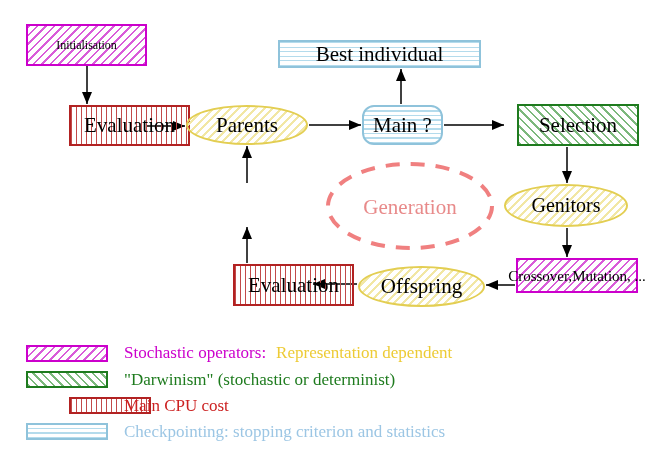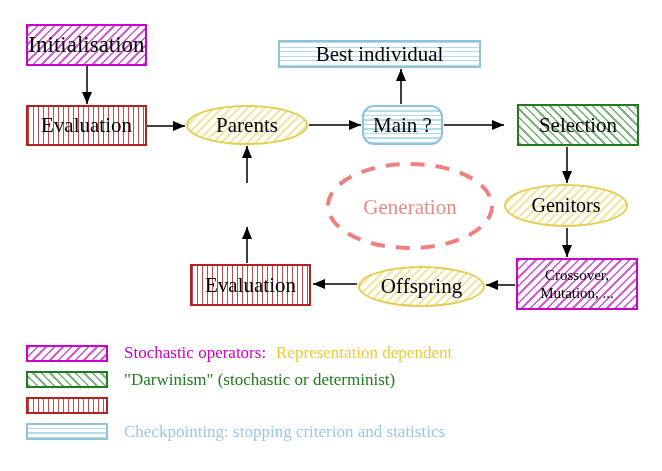--- a/index.html
+++ b/index.html
@@ -34,41 +34,42 @@
     border: 2px solid #CC00CC;
     background: repeating-linear-gradient(135deg, #D95CD9 0 1.6px, rgba(0,0,0,0) 1.6px 6px);
   }
   .green-hatch {
     border: 2px solid #1E7B1E;
     background: repeating-linear-gradient(45deg, #7CB87C 0 1.6px, rgba(0,0,0,0) 1.6px 6px);
   }
   .red-stripes {
     border: 2px solid #B22222;
     background: repeating-linear-gradient(90deg, #C24A4A 0 1.2px, rgba(0,0,0,0) 1.2px 5px);
+    margin-left: 43px;
   }
   .cyan-stripes {
     border: 2px solid #8FC3DB;
     background: repeating-linear-gradient(0deg, #B4DBEC 0 1.3px, rgba(0,0,0,0) 1.3px 4.5px);
   }
   .yellow-hatch {
     border: 2px solid #E3CE52;
     background: repeating-linear-gradient(135deg, #F2E7A4 0 2px, rgba(0,0,0,0) 2px 6px);
   }
   .ellipse { border-radius: 50%; text-align: center; }
   .rounded { border-radius: 12px; }
 
   
-  .n-init        { left: 26px;  top: 24px;  width: 121px; height: 42px; font-size: 23px; text-align: right; }
+  .n-init        { left: 26px;  top: 24px;  width: 121px; height: 42px; font-size: 12px; text-align: right; }
   .n-eval-top    { left: 26px;  top: 105px; width: 121px; height: 41px; }
   .n-parents     { left: 186px; top: 105px; width: 122px; height: 40px; }
   .n-best        { left: 278px; top: 40px;  width: 203px; height: 28px; font-size: 21px; }
   .n-stop        { left: 362px; top: 105px; width: 81px;  height: 40px; }
   .n-selection   { left: 505px; top: 104px; width: 122px; height: 42px; margin-left: 12px; }
   .n-genitors    { left: 504px; top: 184px; width: 124px; height: 43px; font-size: 20px; }
-  .n-crossover   { left: 516px; top: 258px; width: 122px; height: 52px; font-size: 15px; line-height: 18px; flex-direction: column; }
+  .n-crossover   { left: 516px; top: 258px; width: 122px; height: 35px; font-size: 15px; line-height: 18px; flex-direction: row; }
   .n-offspring   { left: 358px; top: 266px; width: 127px; height: 41px; }
   .n-eval-bottom { left: 190px; top: 264px; width: 121px; height: 42px; }
   .n-replacement { left: 185px; top: 184px; width: 121px; height: 42px; font-size: 17px; }
 
   .generation-label {
     position: absolute;
     left: 328px; top: 195px;
     width: 164px;
     text-align: center;
     color: #E88A8A;
@@ -159,17 +160,18 @@
 
   <div class="legend-swatch magenta-hatch ls-1"></div>
   <div class="legend-text lt-1">
     <span class="t-magenta">Stochastic operators:</span><span class="t-yellow">Representation dependent</span>
   </div>
 
   <div class="legend-swatch green-hatch ls-2"></div>
   <div class="legend-text lt-2 t-green">"Darwinism" (stochastic or determinist)</div>
 
   <div class="legend-swatch red-stripes ls-3"></div>
+  <div class="legend-text lt-3 t-red">Main CPU cost</div>
 
   <div class="legend-swatch cyan-stripes ls-4"></div>
   <div class="legend-text lt-4 t-cyan">Checkpointing: stopping criterion and statistics</div>
 
 </div>
 
 </body></html>

